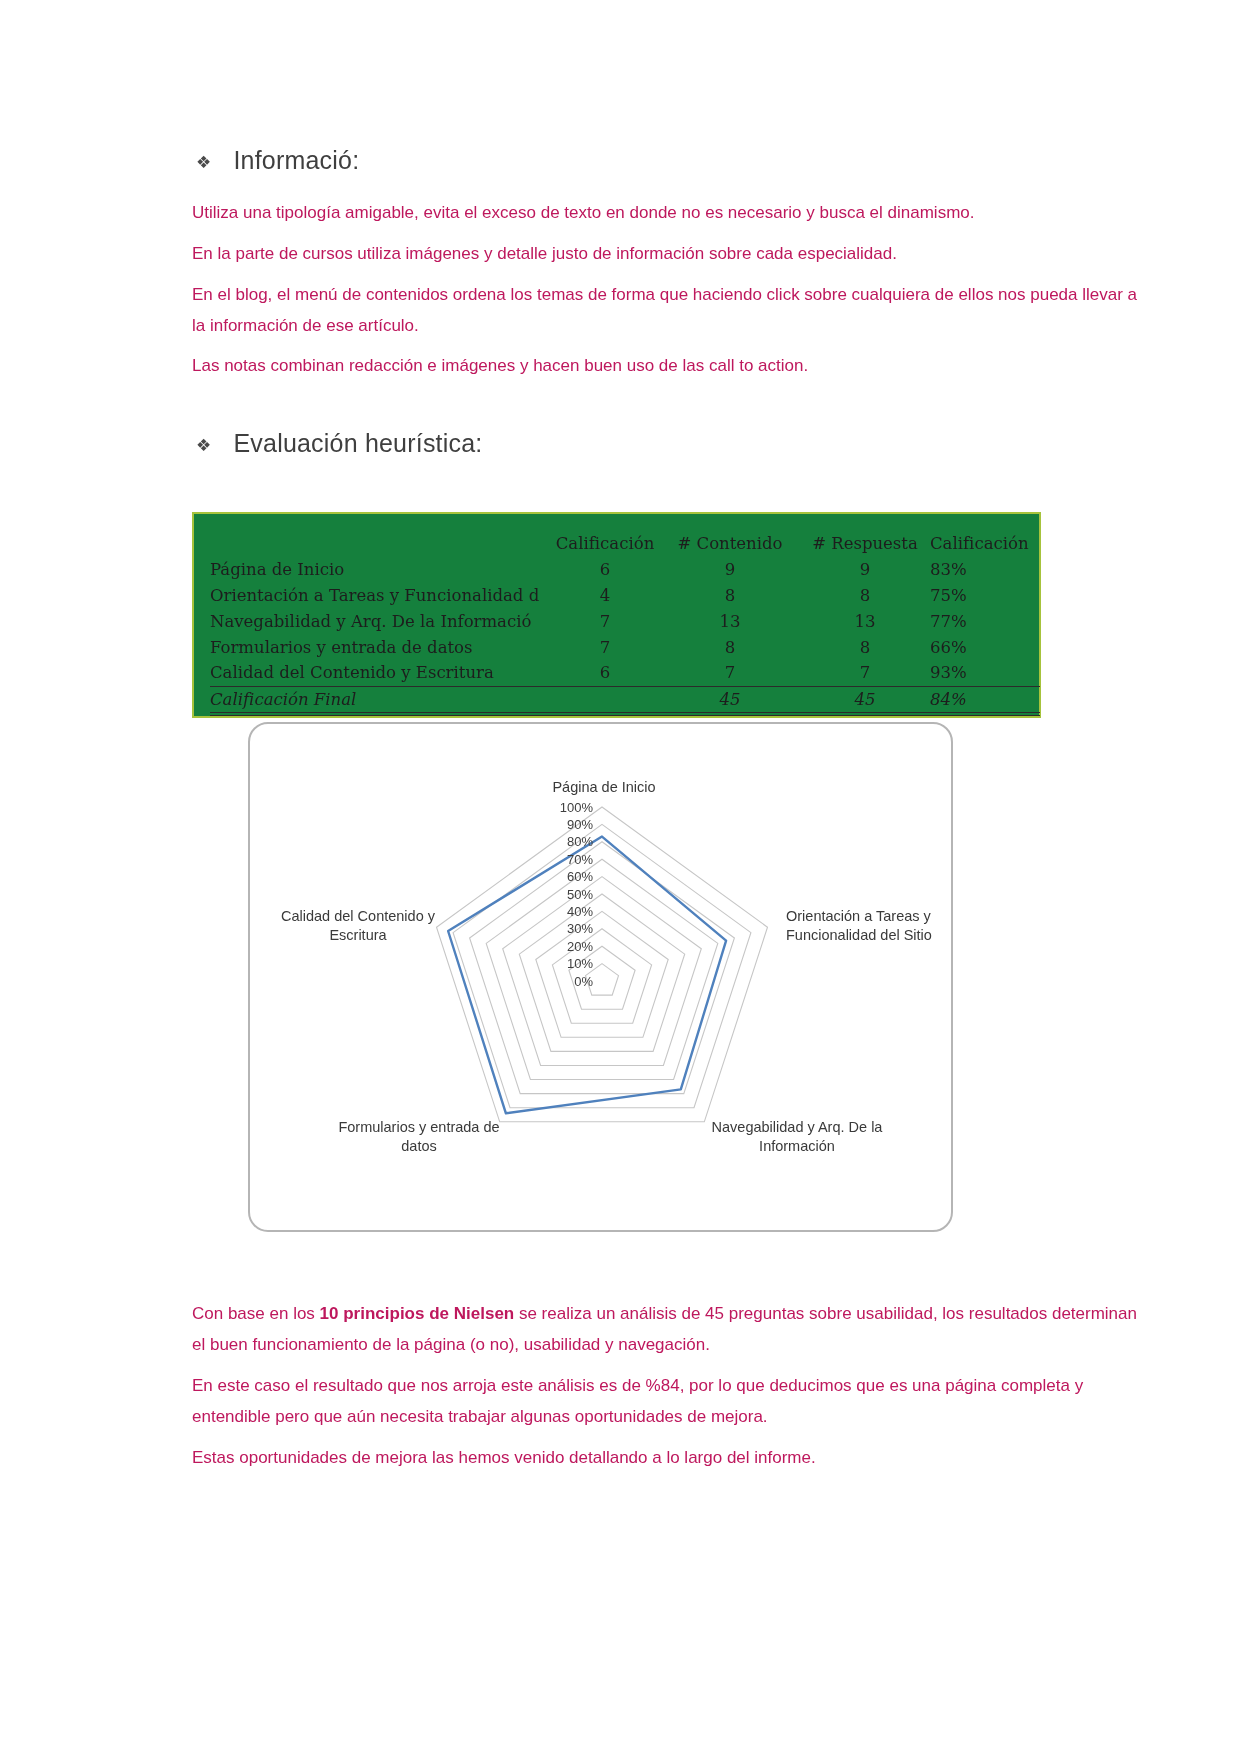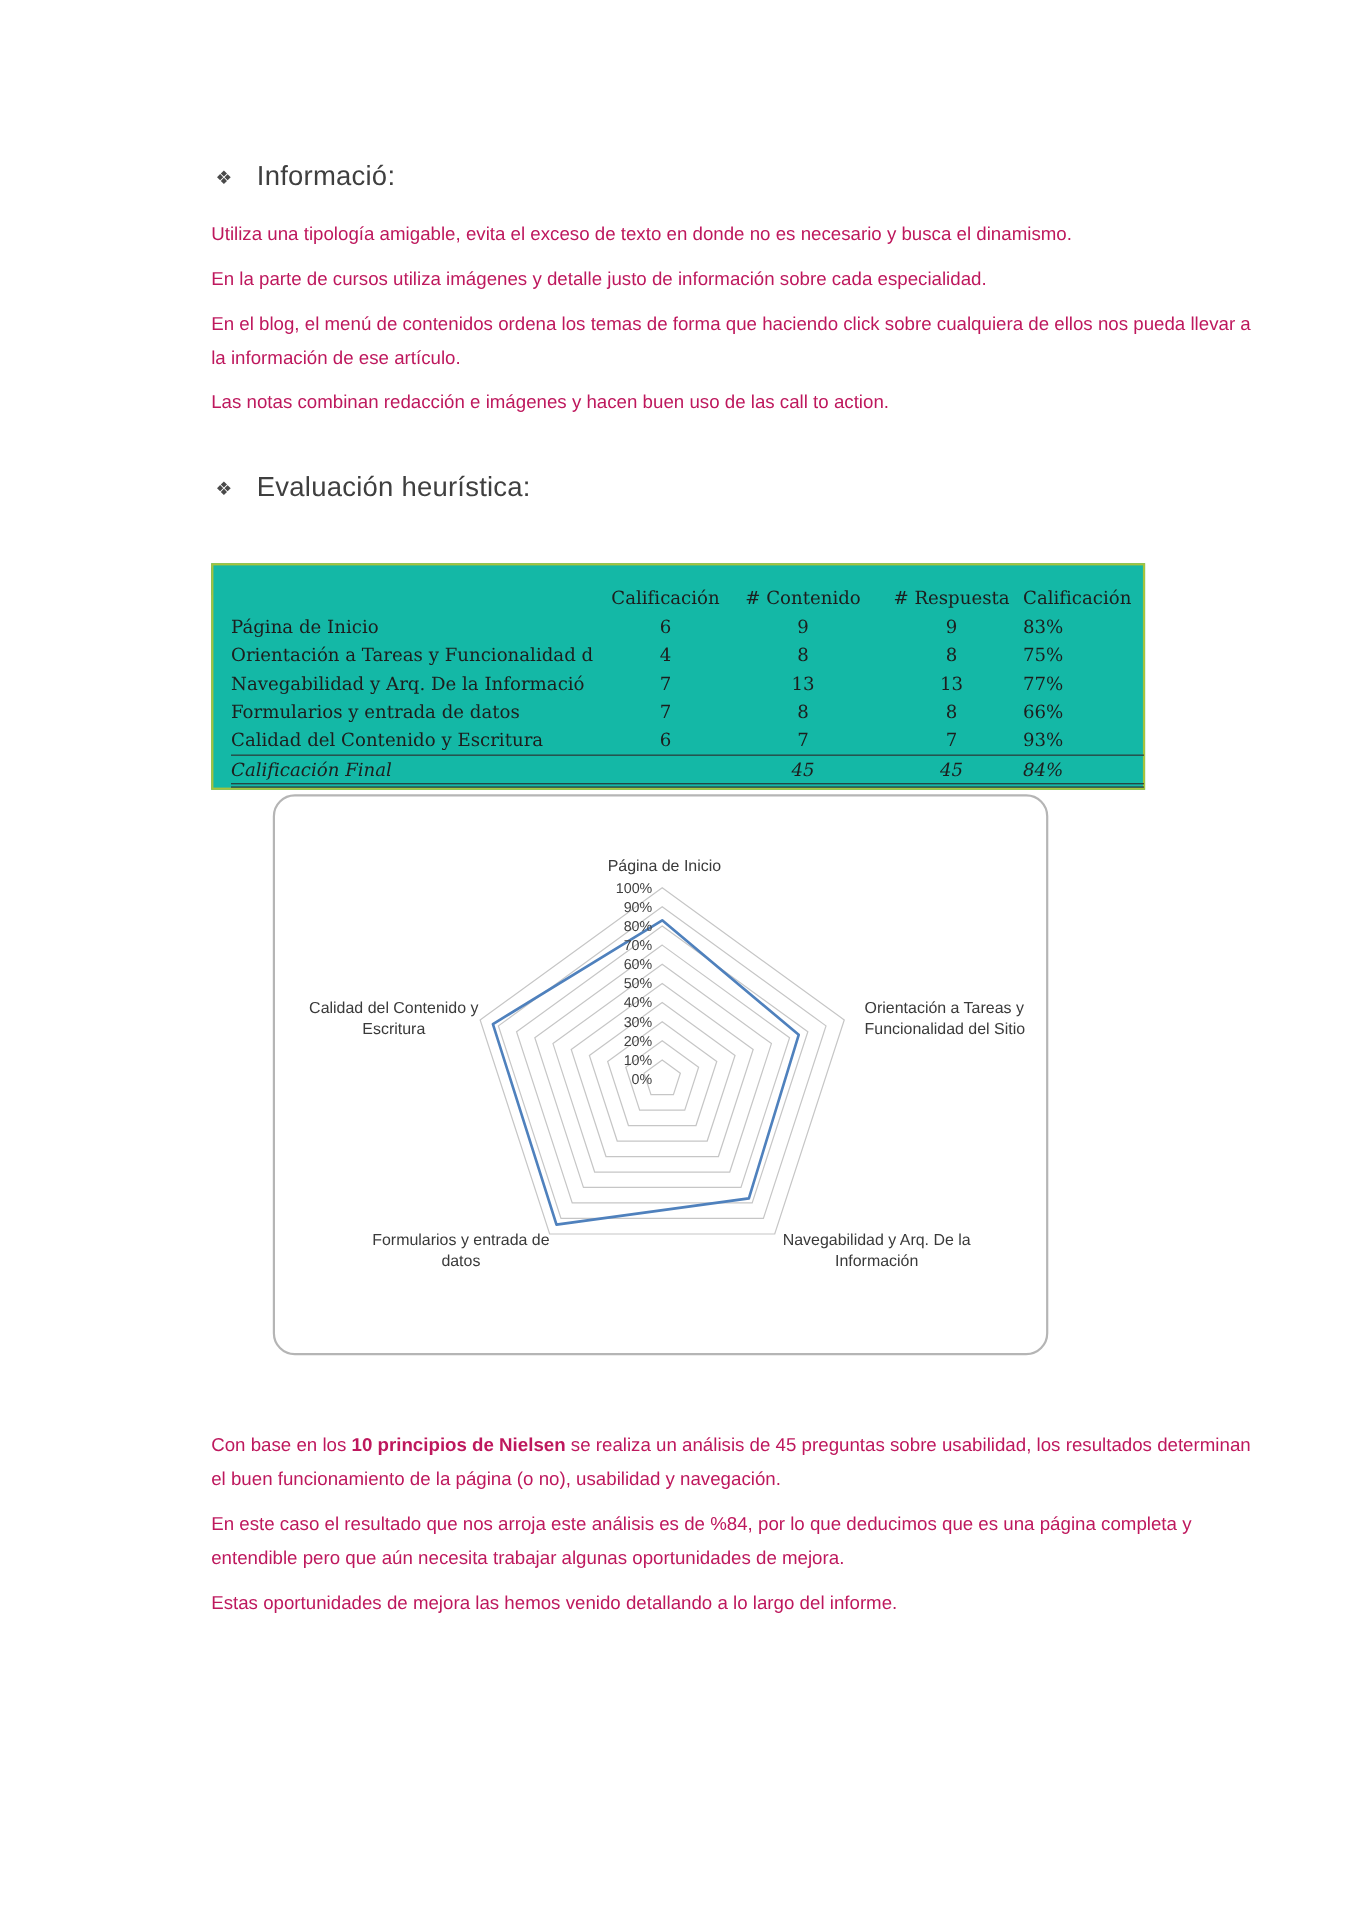--- a/index.html
+++ b/index.html
@@ -28,21 +28,21 @@
 
   
   .banner{
     position:absolute;left:192px;top:489px;width:364px;height:25px;
     background:var(--banner-bg);border-top:2px solid #275a8b;
     font-family:"DejaVu Serif", serif;font-weight:bold;font-size:16px;
     color:var(--banner-text);line-height:21px;padding-left:42px;letter-spacing:.2px;margin-top:27px;
   }
   .green-box{
     position:absolute;left:192px;top:512px;width:849px;height:206px;
-    border:2px solid var(--table-border);background:#14b8a6;
+    border:2px solid var(--table-border);background:#15803d;
   }
   table.results{
     position:absolute;left:16px;top:16px;width:830px;
     border-collapse:collapse;table-layout:fixed;
     font-family:"DejaVu Serif", serif;font-size:16.5px;color:#1d1d1d;
   }
   table.results th, table.results td{
     height:26px;padding:0;font-weight:normal;vertical-align:middle;
     white-space:nowrap;overflow:hidden;
   }

